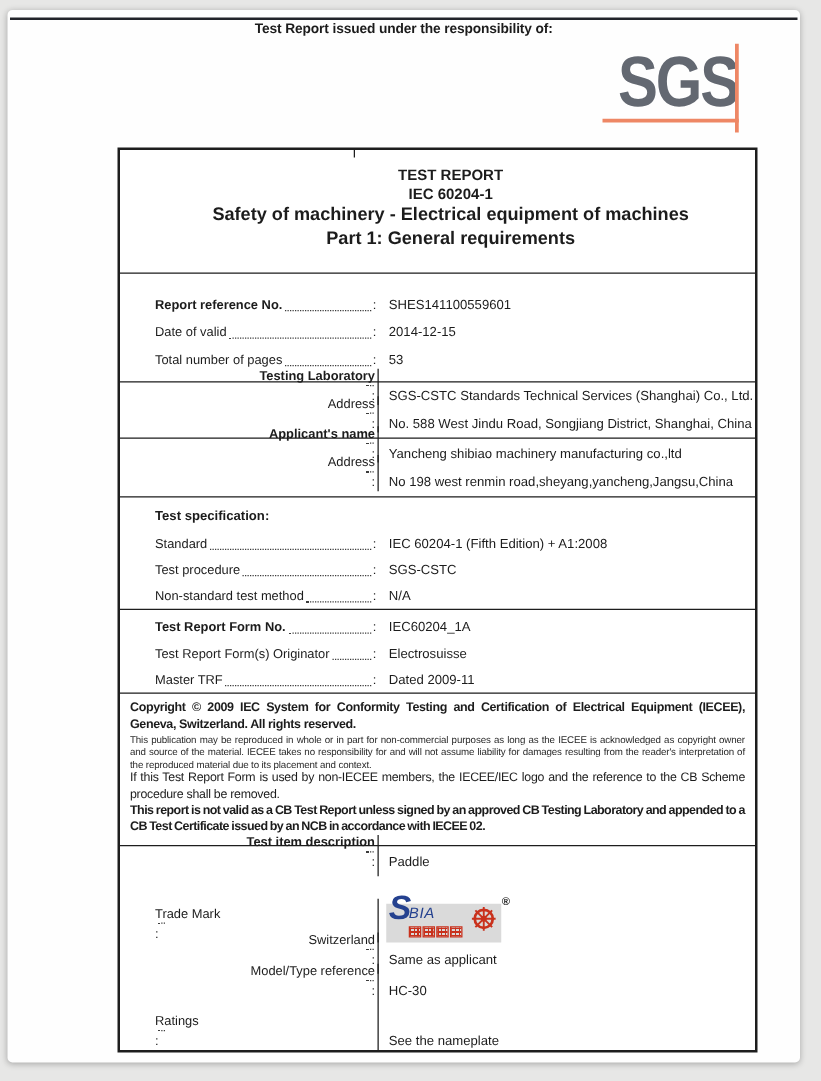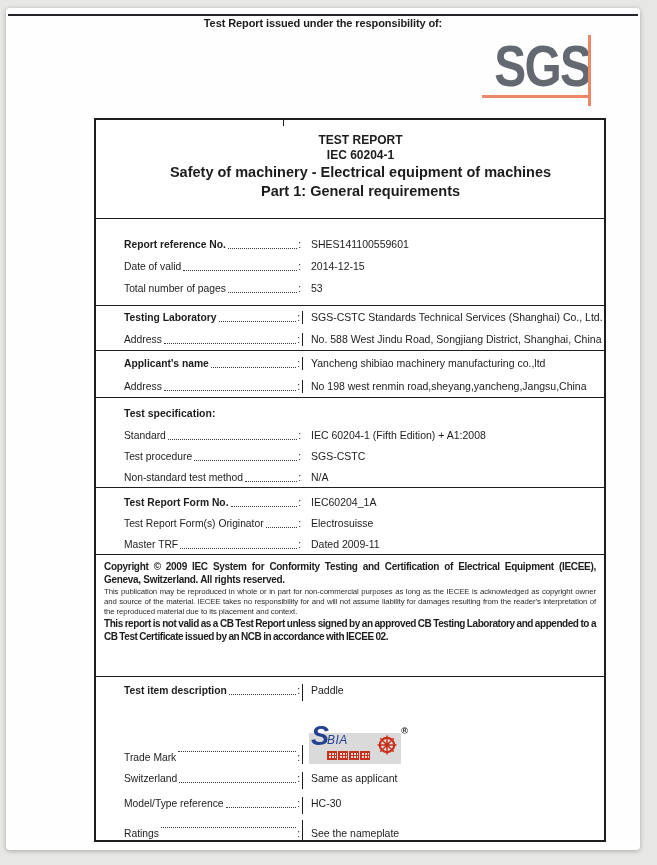--- a/index.html
+++ b/index.html
@@ -34,21 +34,21 @@
   .tl-lg { font-size:14.5px; line-height:19px; }
 
   
   .frow { display:flex; align-items:flex-end; }
   .lbl { width:186px; flex:none; display:flex; align-items:flex-end; padding:0 2px 0 7px; font-size:10.3px; line-height:13px; }
   .lbl .lt { white-space:nowrap; }
   .lbl .dots { flex:1; min-width:6px; border-bottom:1.4px dotted #3c3c3c; margin:0 1px 2px 2px; }
   .lbl .cl { font-weight:400; }
   .val { flex:1; font-size:10.5px; line-height:13px; padding-left:8px; display:flex; align-items:flex-end; }
   .b .lt { font-weight:700; }
-  .divided .lbl { border-right:1.3px solid #1d1d1d; }
+  .divided .lbl { border-right:1.3px solid #1d1d1d;flex-direction:column; }
 
   .s2 { height:87px; padding-top:15px; }
   .s2 .frow { height:22px; padding-bottom:5px; }
 
   .s3 { height:45px; } .s4 { height:47px; }
   .s3 .frow, .s4 .frow { height:50%; padding-bottom:4px; }
 
   .s5 { height:90px; }
   .spec-heading { height:27px; padding:9px 0 0 7px; font-size:10.5px; font-weight:700; }
   .s5 .frow { height:21px; padding-bottom:4px; }
@@ -221,20 +221,21 @@
               <span class="dots"></span>
               <span class="cl">:</span>
             </div>
           <div class="val">Dated 2009-11</div>
         </div>
       </div>
 
       <div class="sec s7">
         <p class="cp-bold">Copyright © 2009 IEC System for Conformity Testing and Certification of Electrical Equipment (IECEE), Geneva, Switzerland. All rights reserved.</p>
         <p class="cp-fine">This publication may be reproduced in whole or in part for non-commercial purposes as long as the IECEE is acknowledged as copyright owner and source of the material. IECEE takes no responsibility for and will not assume liability for damages resulting from the reader's interpretation of the reproduced material due to its placement and context.</p>
+        <p class="cp-reg">If this Test Report Form is used by non-IECEE members, the IECEE/IEC logo and the reference to the CB Scheme procedure shall be removed.</p>
         <p class="cp-valid">This report is not valid as a CB Test Report unless signed by an approved CB Testing Laboratory and appended to a CB Test Certificate issued by an NCB in accordance with IECEE 02.</p>
       </div>
 
       <div class="sec s8 divided">
         <div class="frow r1 b">
           <div class="lbl">
               <span class="lt">Test item description</span>
               <span class="dots"></span>
               <span class="cl">:</span>
             </div>

